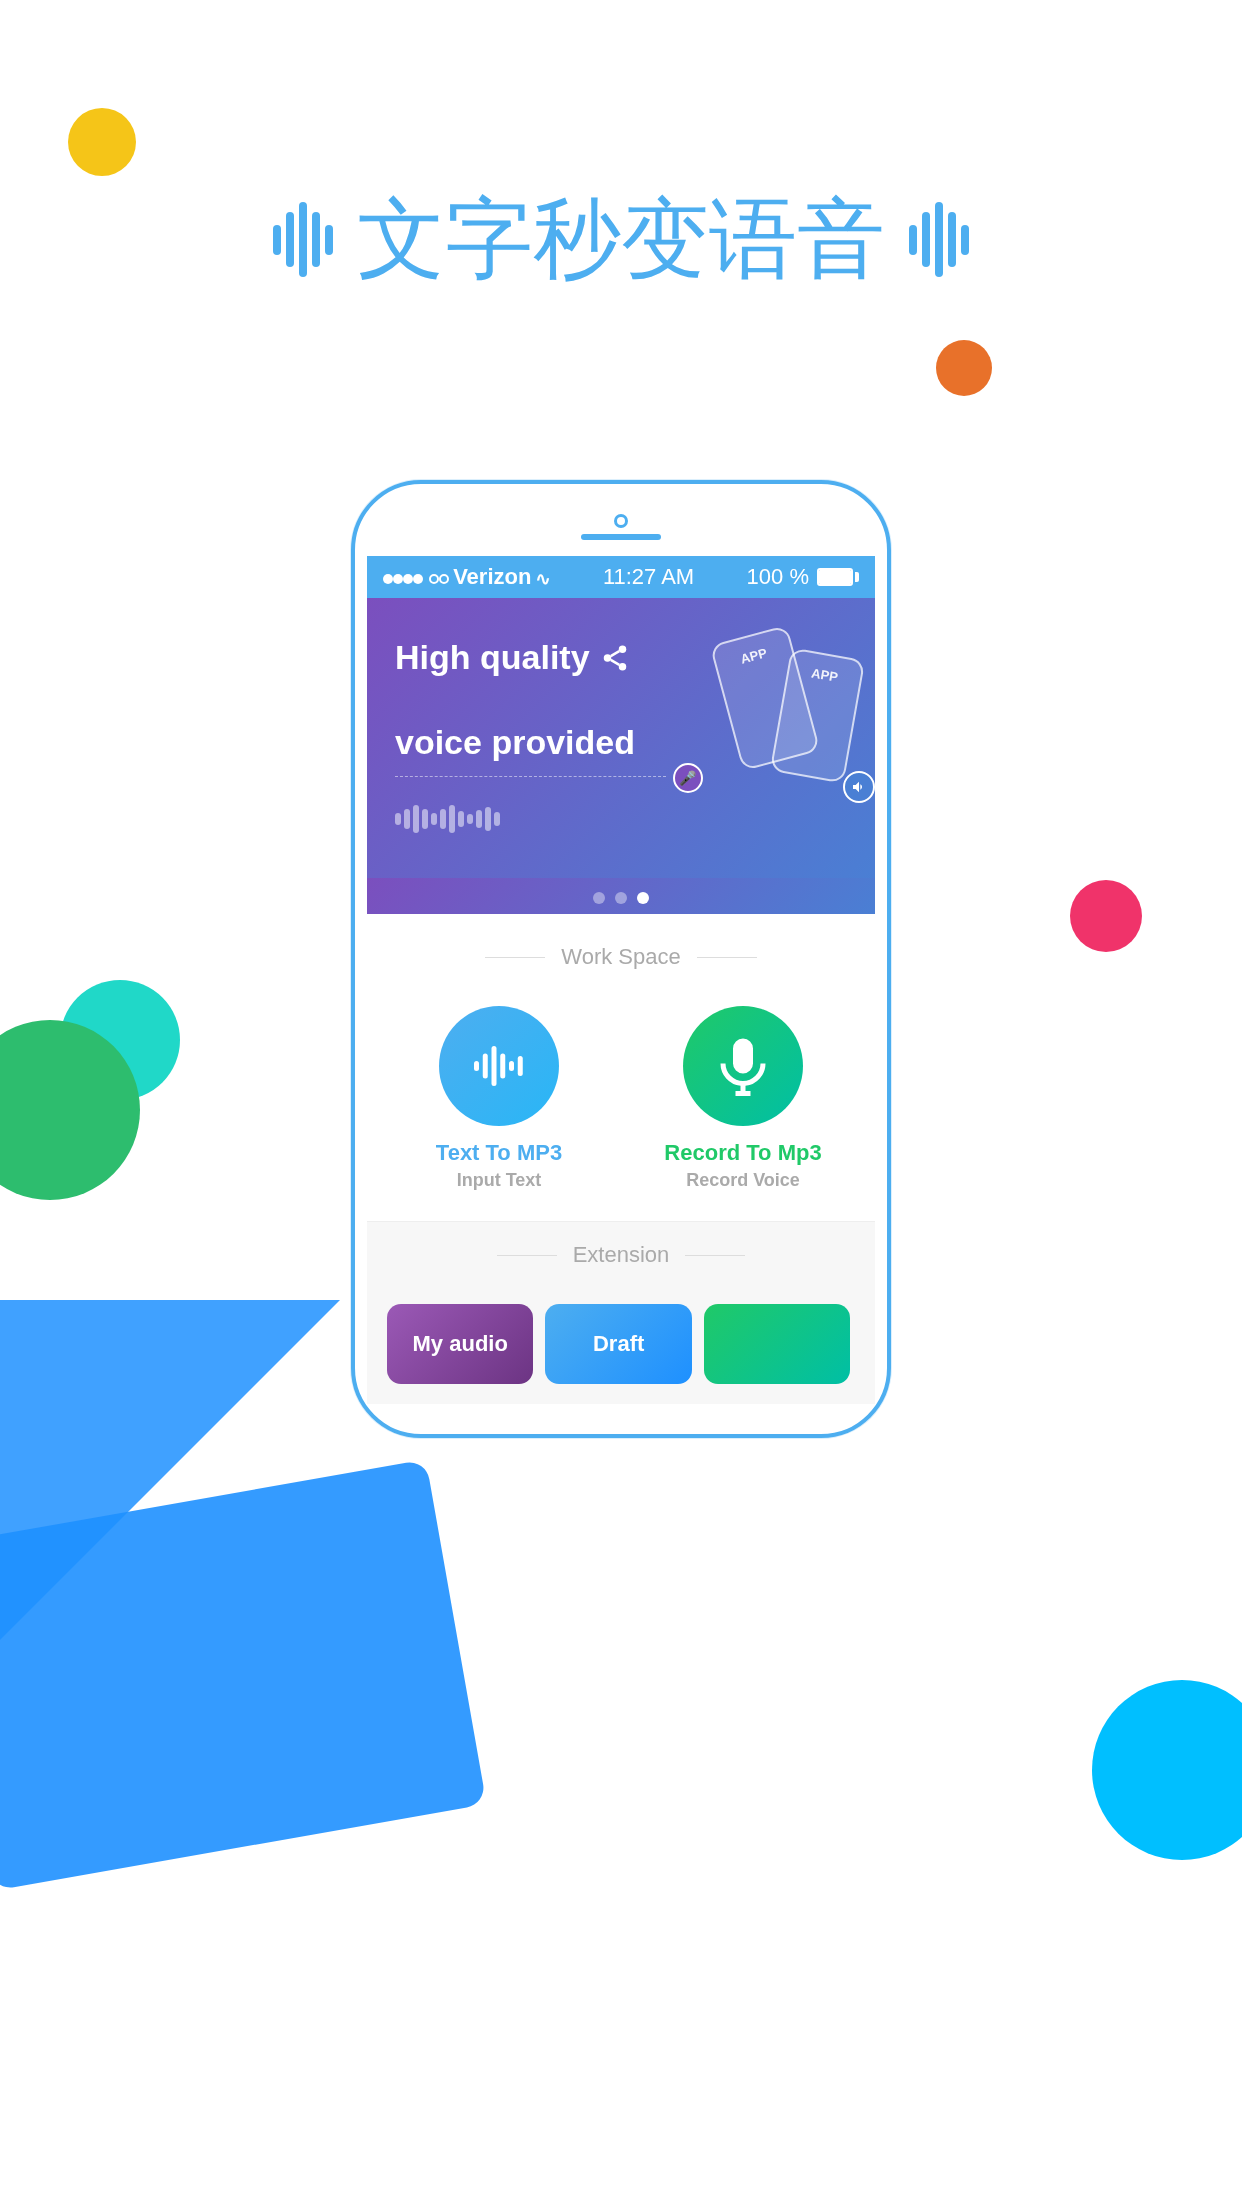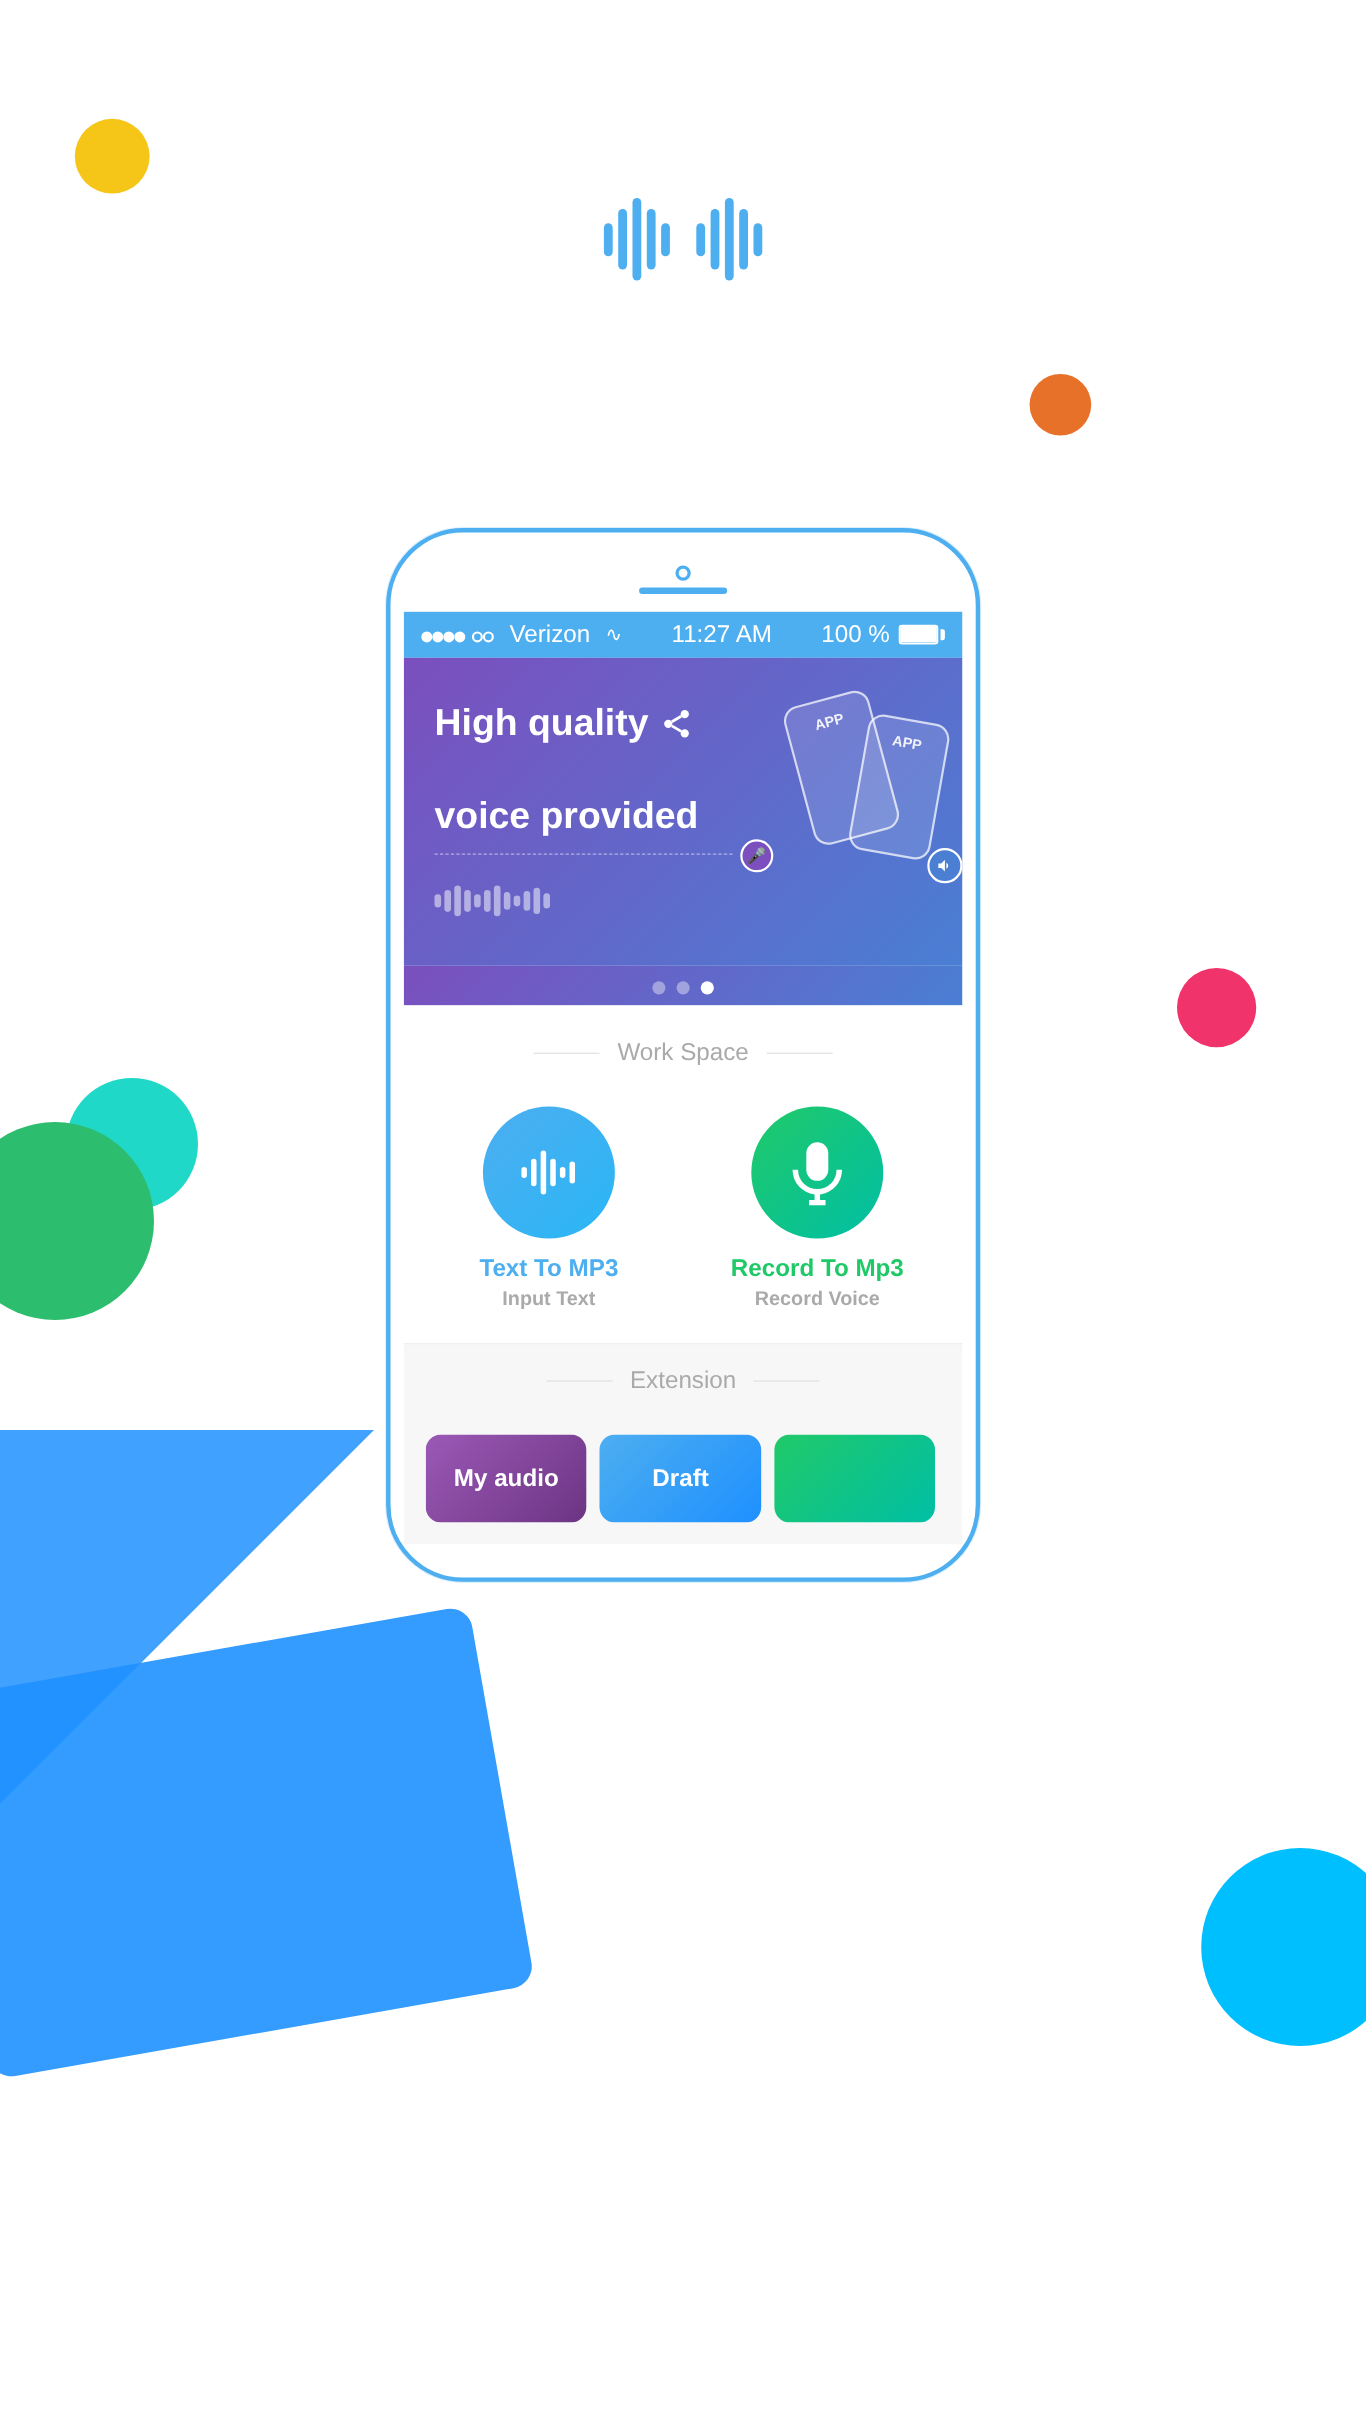--- a/index.html
+++ b/index.html
@@ -173,21 +173,21 @@
     .status-bar {
       background: #4DAEF0;
       color: white;
       font-size: 22px;
       display: flex;
       justify-content: space-between;
       align-items: center;
       padding: 8px 16px;
       font-weight: 500;
     }
-    .status-left { display: flex; align-items: center; gap: 14px; }
+    .status-left { display: flex; align-items: flex-end; gap: 4px; font-weight: bold; }
     .status-dots span {
       display: inline-block;
       width: 10px; height: 10px;
       border-radius: 50%;
       background: white;
     }
     .status-dots span.empty { background: transparent; border: 2px solid white; }
     .status-wifi {
       font-size: 18px;
     }
@@ -465,20 +465,21 @@
 
 <div class="header-section">
   <div class="header-title">
     <div class="sound-waves">
       <span class="wave-1"></span>
       <span class="wave-2"></span>
       <span class="wave-3"></span>
       <span class="wave-4"></span>
       <span class="wave-5"></span>
     </div>
+    <span>文字秒变语音</span>
     <div class="sound-waves">
       <span class="wave-5"></span>
       <span class="wave-4"></span>
       <span class="wave-3"></span>
       <span class="wave-2"></span>
       <span class="wave-1"></span>
     </div>
   </div>
 </div>
 

